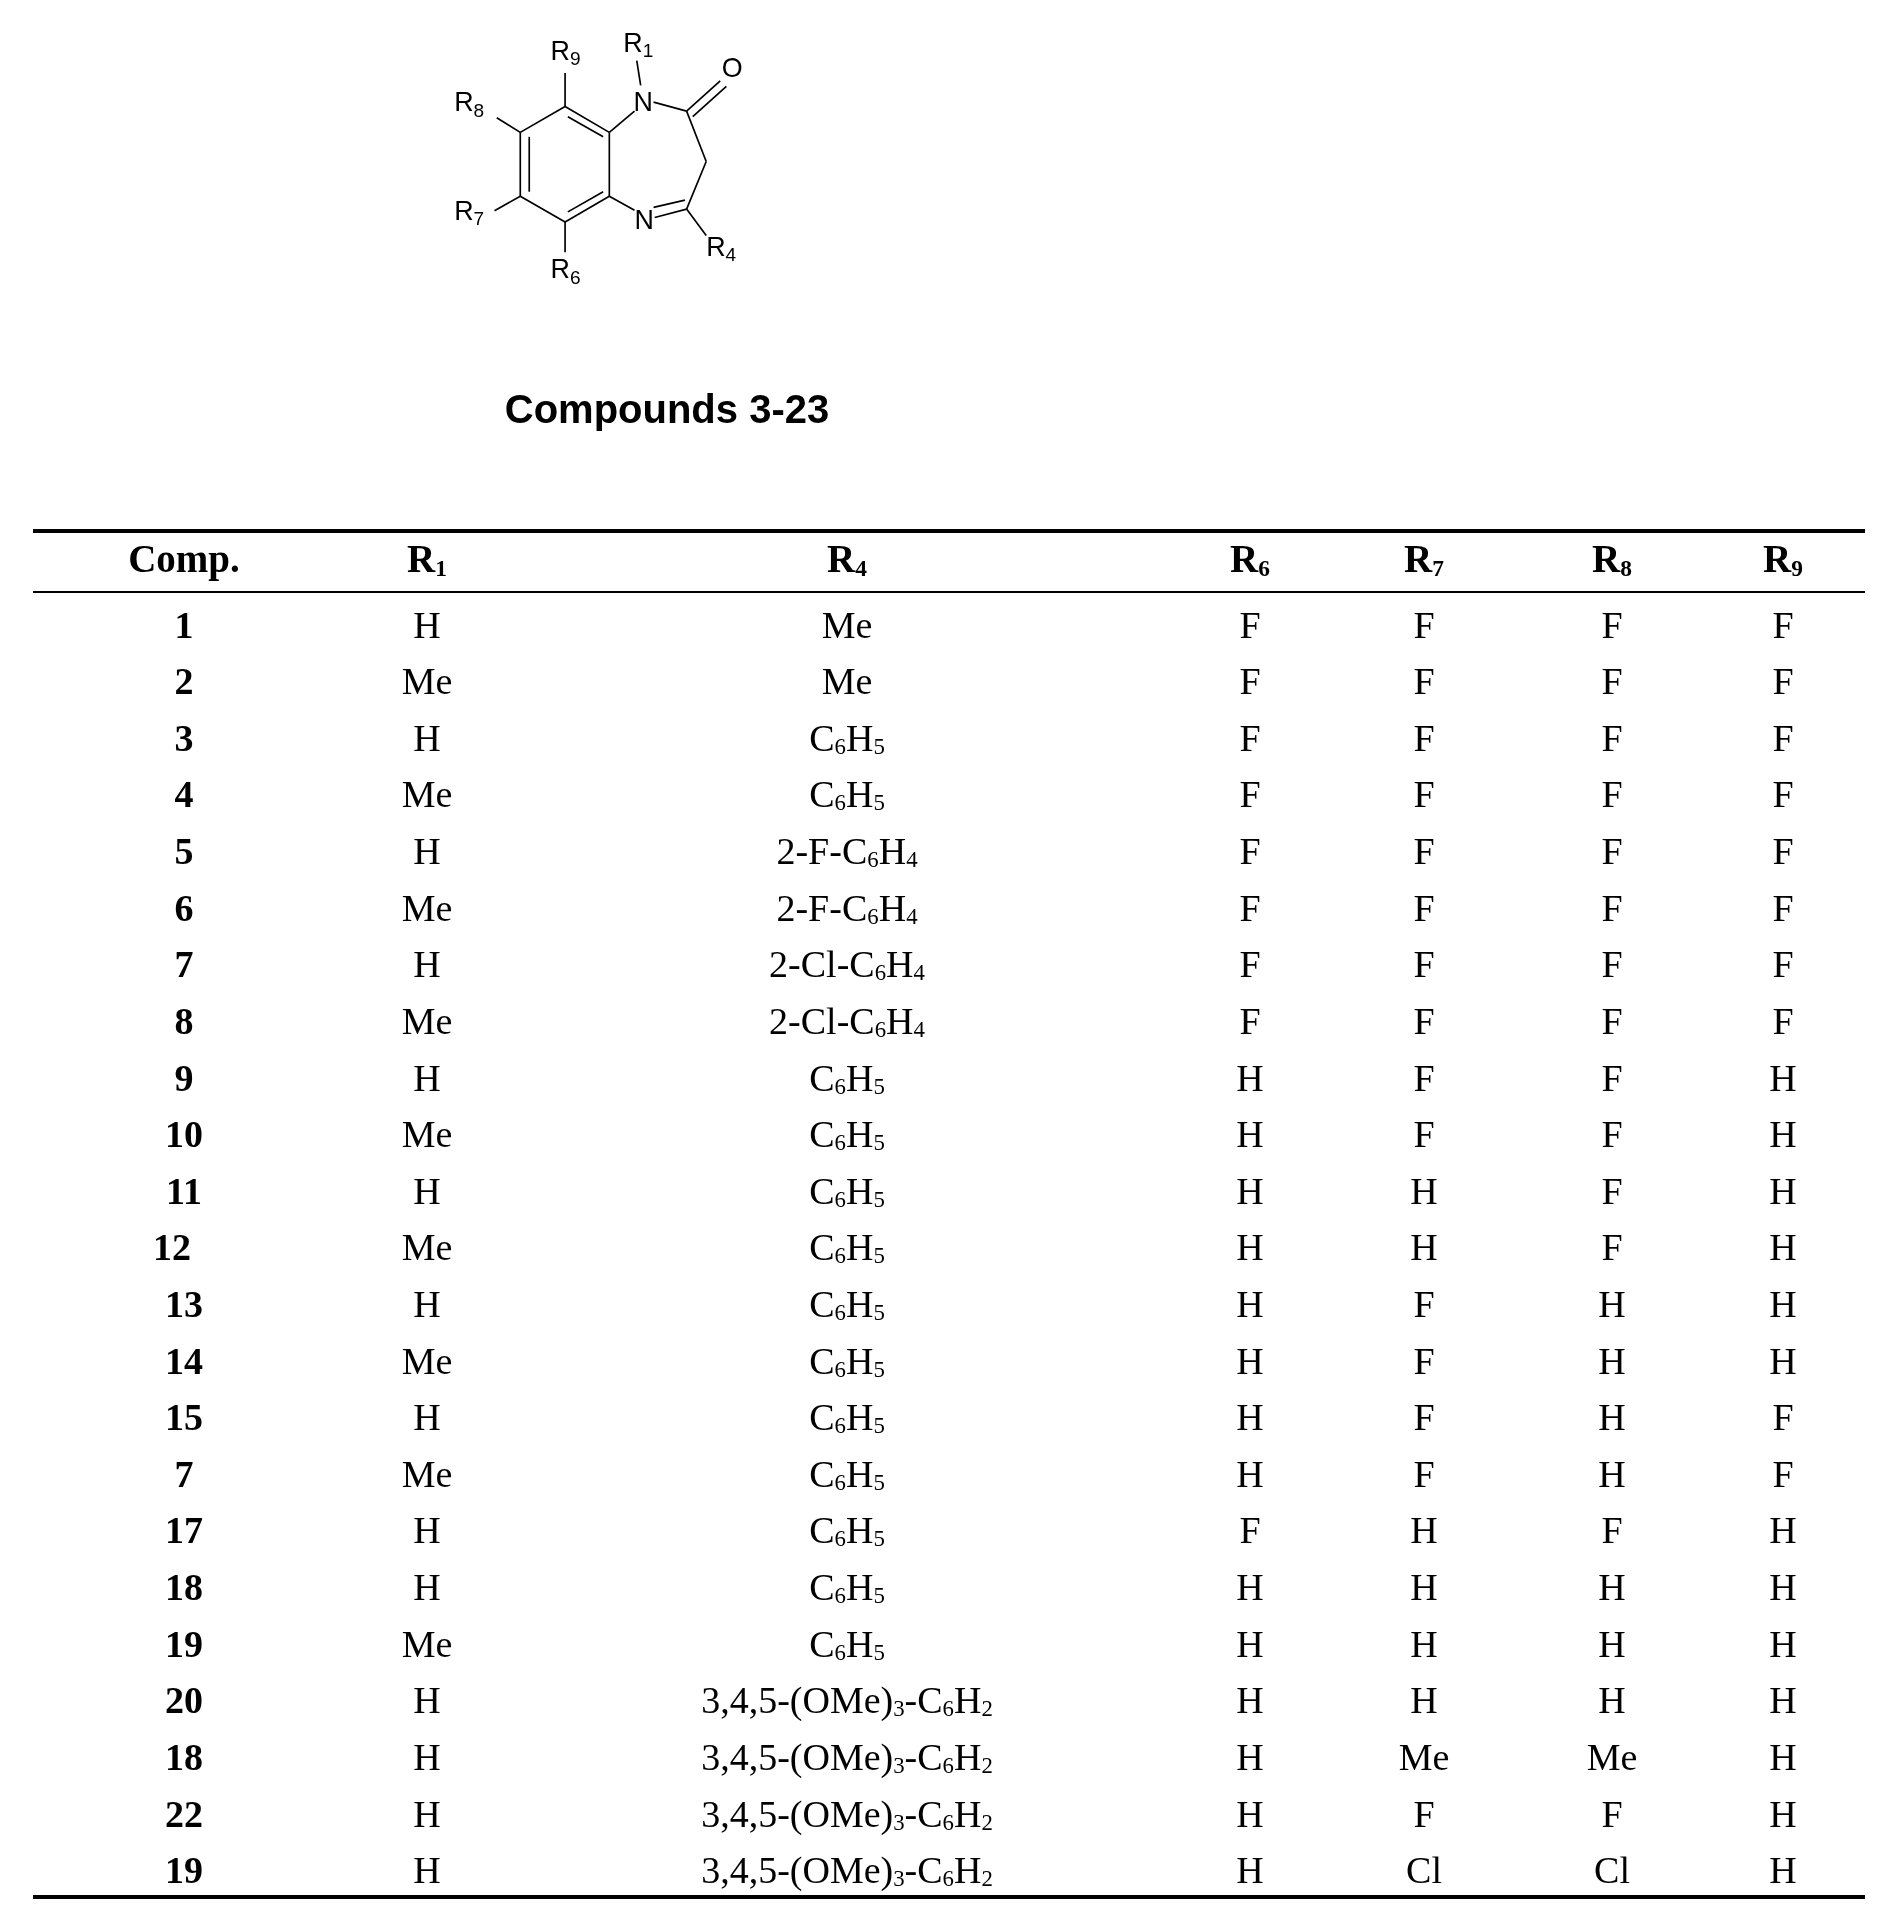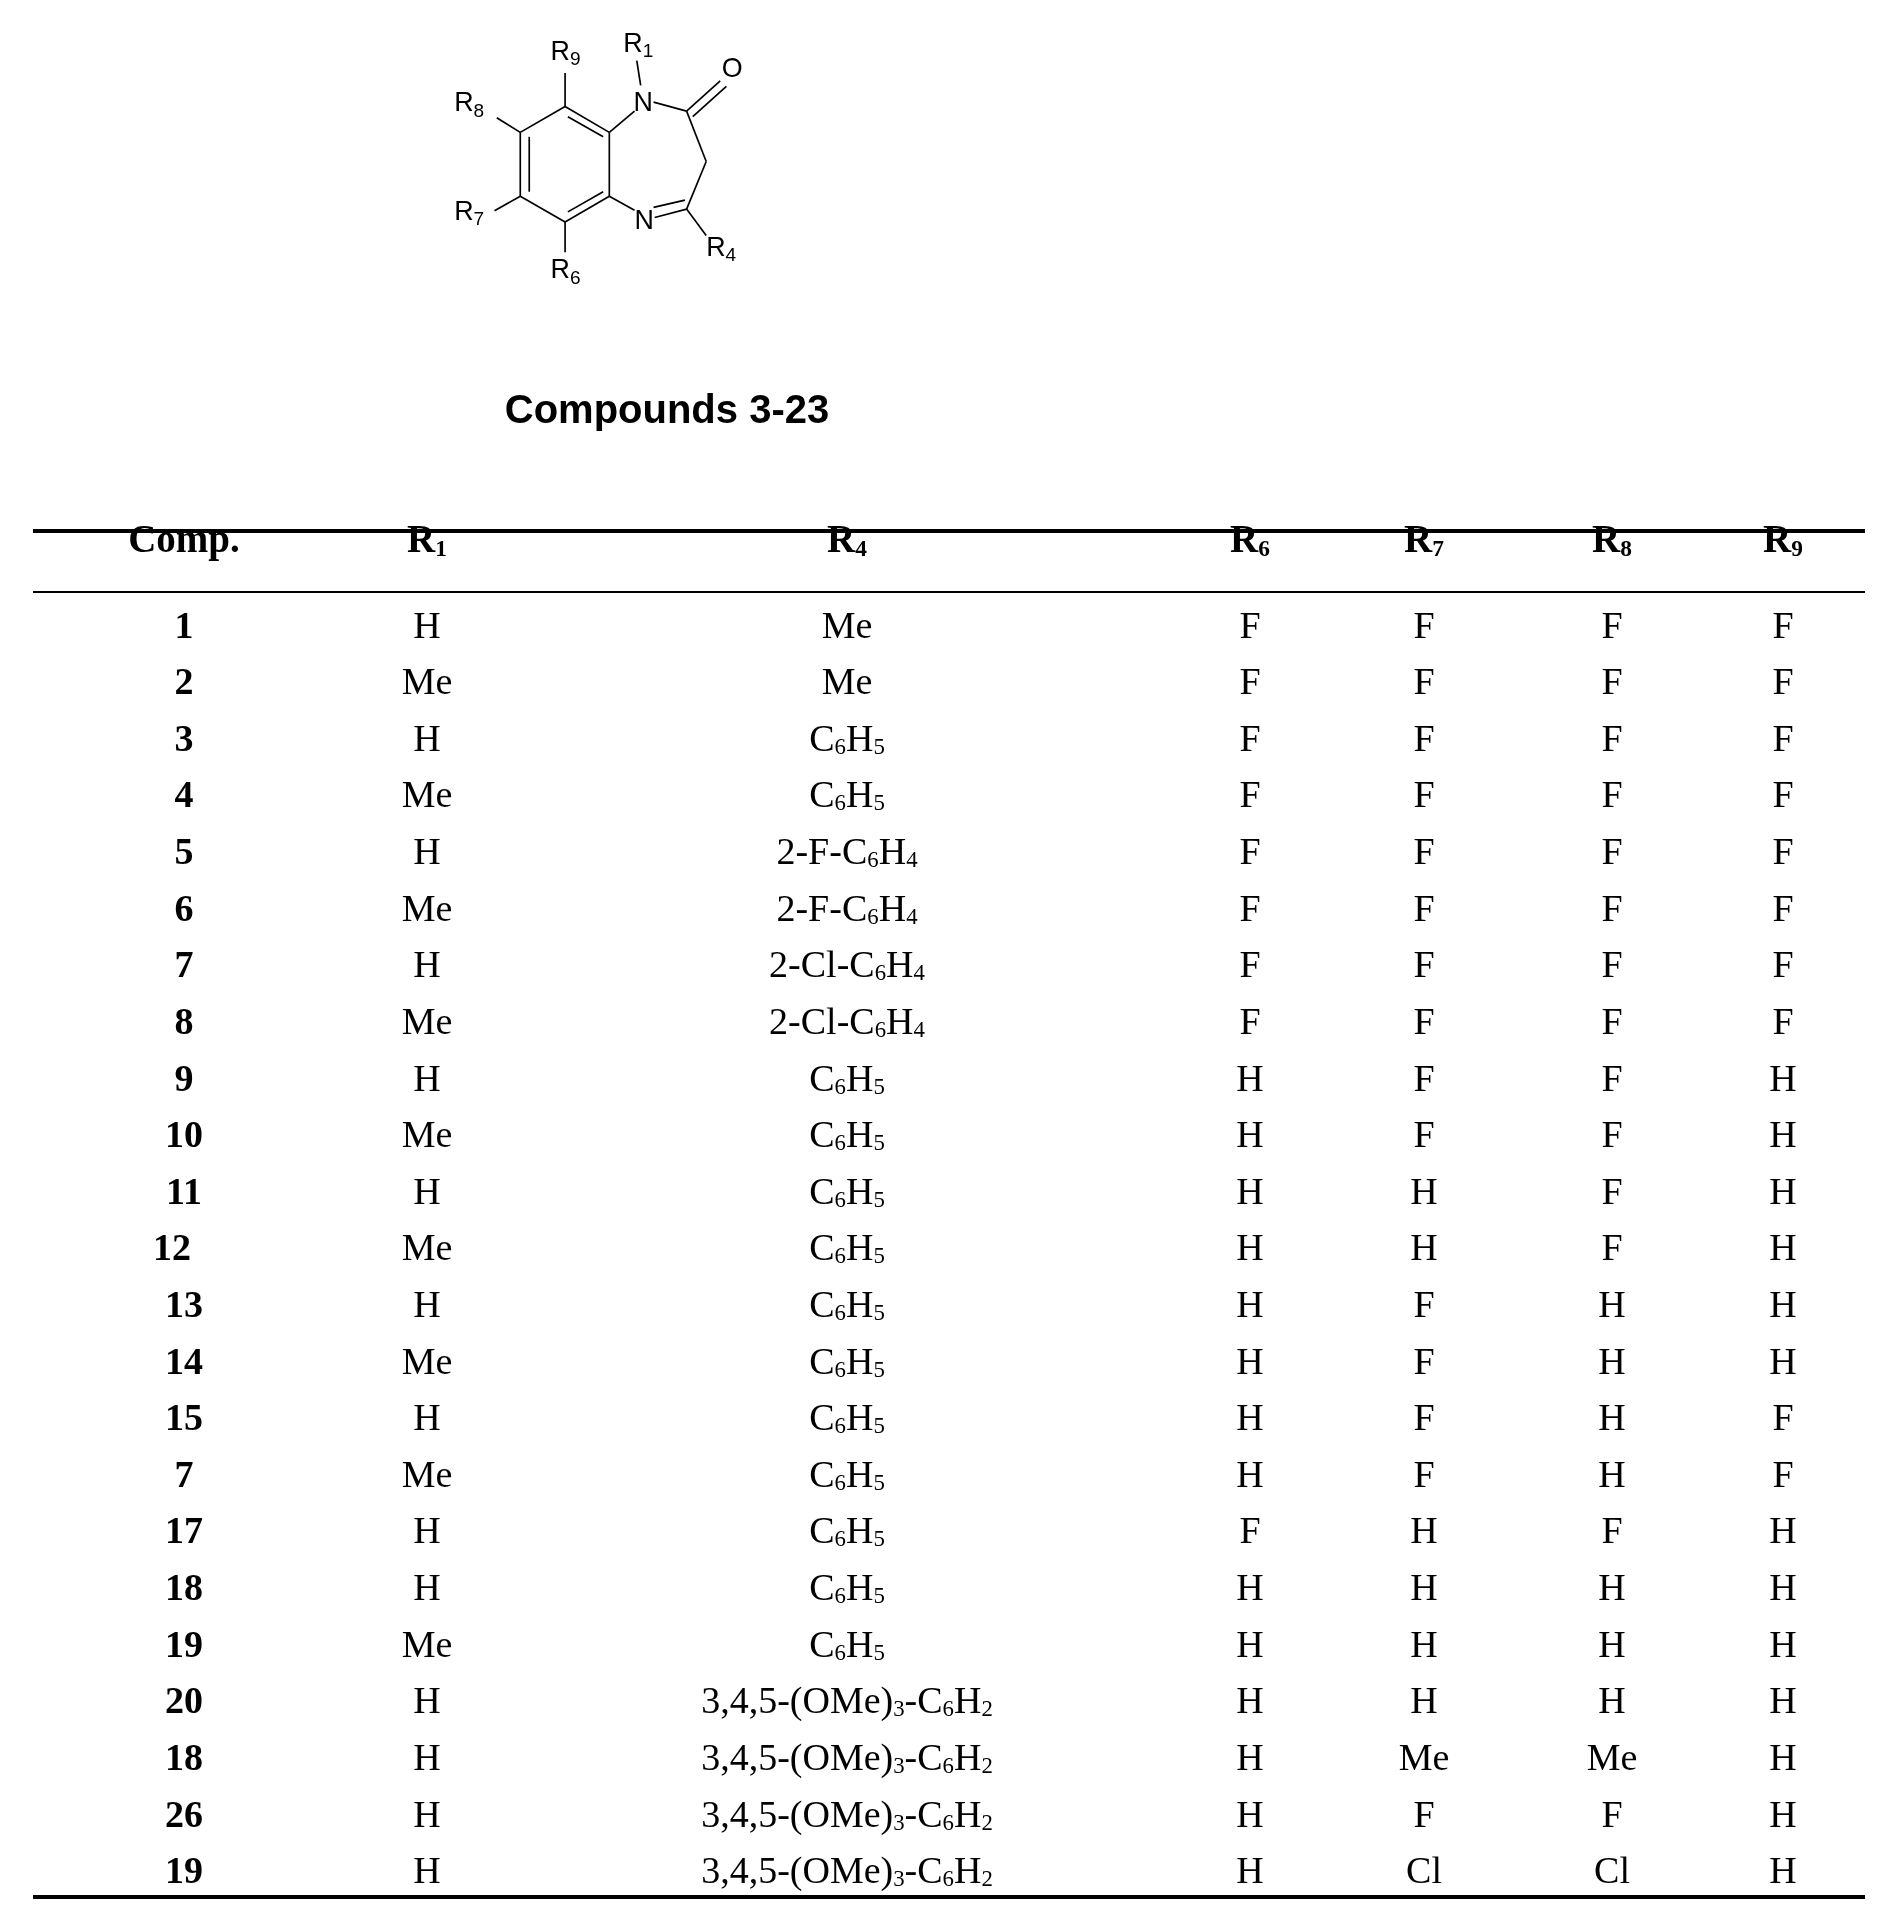--- a/index.html
+++ b/index.html
@@ -5,21 +5,21 @@
   html, body { margin:0; padding:0; background:#ffffff; }
   body { width:1899px; height:1926px; position:relative; overflow:hidden; font-family:"Liberation Serif","DejaVu Serif",serif; color:#000; }
   #structure { position:absolute; left:426px; top:17px; width:482px; height:448px; }
   #structure svg { width:100%; height:100%; }
   .caption { position:absolute; left:426px; width:482px; top:387px; text-align:center; font-family:"Liberation Sans","DejaVu Sans",sans-serif; font-weight:bold; font-size:40px; }
   .rule { position:absolute; left:33px; width:1832px; background:#000; }
   .rule.top { top:529px; height:3.9px; }
   .rule.mid { top:591px; height:2.2px; }
   .rule.bottom { top:1895px; height:3.9px; }
   .cell { position:absolute; transform:translateX(-50%); white-space:nowrap; font-size:38px; line-height:45px; text-align:center; }
-  .hdr { position:absolute; transform:translateX(-50%); white-space:nowrap; font-size:39px; font-weight:bold; line-height:45px; top:516px;text-align:right; }
+  .hdr { position:absolute; transform:translateX(-50%); white-space:nowrap; font-size:39px; font-weight:bold; line-height:45px; top:536px;text-align:right; }
   .comp { font-weight:bold; }
   sub { font-size:0.6em; vertical-align:-0.15em; line-height:0; }
 </style>
 </head>
 <body>
 
 <div id="structure">
   <svg viewBox="0 0 860 800" xmlns="http://www.w3.org/2000/svg">
     <g stroke="#000" stroke-width="3" fill="none">
 
@@ -264,21 +264,21 @@
     <div>
       <div class="cell comp" style="left: 184px; top: 1735px;">18</div>
       <div class="cell" style="left: 427px; top: 1735px;">H</div>
       <div class="cell" style="left: 847px; top: 1735px;">3,4,5-(OMe)<sub>3</sub>-C<sub>6</sub>H<sub>2</sub></div>
       <div class="cell" style="left: 1250px; top: 1735px;">H</div>
       <div class="cell" style="left: 1424px; top: 1735px;">Me</div>
       <div class="cell" style="left: 1612px; top: 1735px;">Me</div>
       <div class="cell" style="left: 1783px; top: 1735px;">H</div>
     </div>
     <div>
-      <div class="cell comp" style="left: 184px; top: 1792px;">26</div>
+      <div class="cell comp" style="left: 184px; top: 1792px;">22</div>
       <div class="cell" style="left: 427px; top: 1792px;">H</div>
       <div class="cell" style="left: 847px; top: 1792px;">3,4,5-(OMe)<sub>3</sub>-C<sub>6</sub>H<sub>2</sub></div>
       <div class="cell" style="left: 1250px; top: 1792px;">H</div>
       <div class="cell" style="left: 1424px; top: 1792px;">F</div>
       <div class="cell" style="left: 1612px; top: 1792px;">F</div>
       <div class="cell" style="left: 1783px; top: 1792px;">H</div>
     </div>
     <div>
       <div class="cell comp" style="left: 184px; top: 1848px;">19</div>
       <div class="cell" style="left: 427px; top: 1848px;">H</div>

